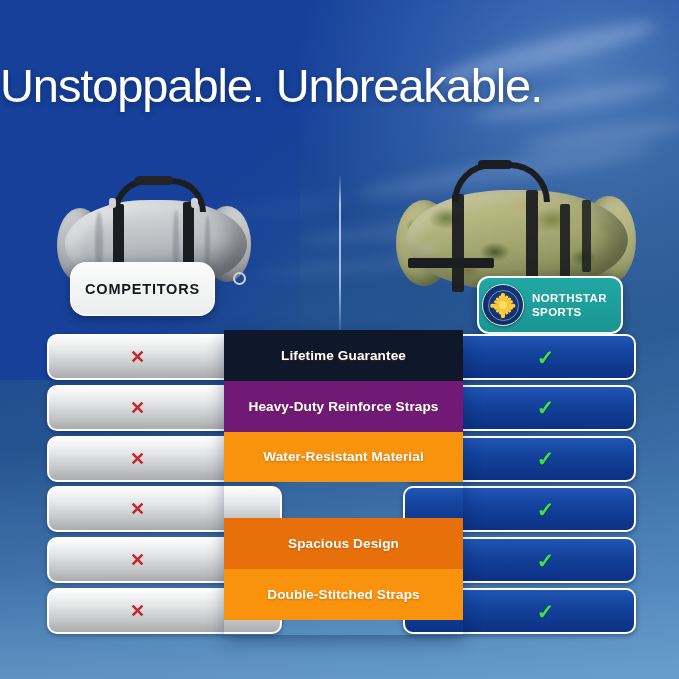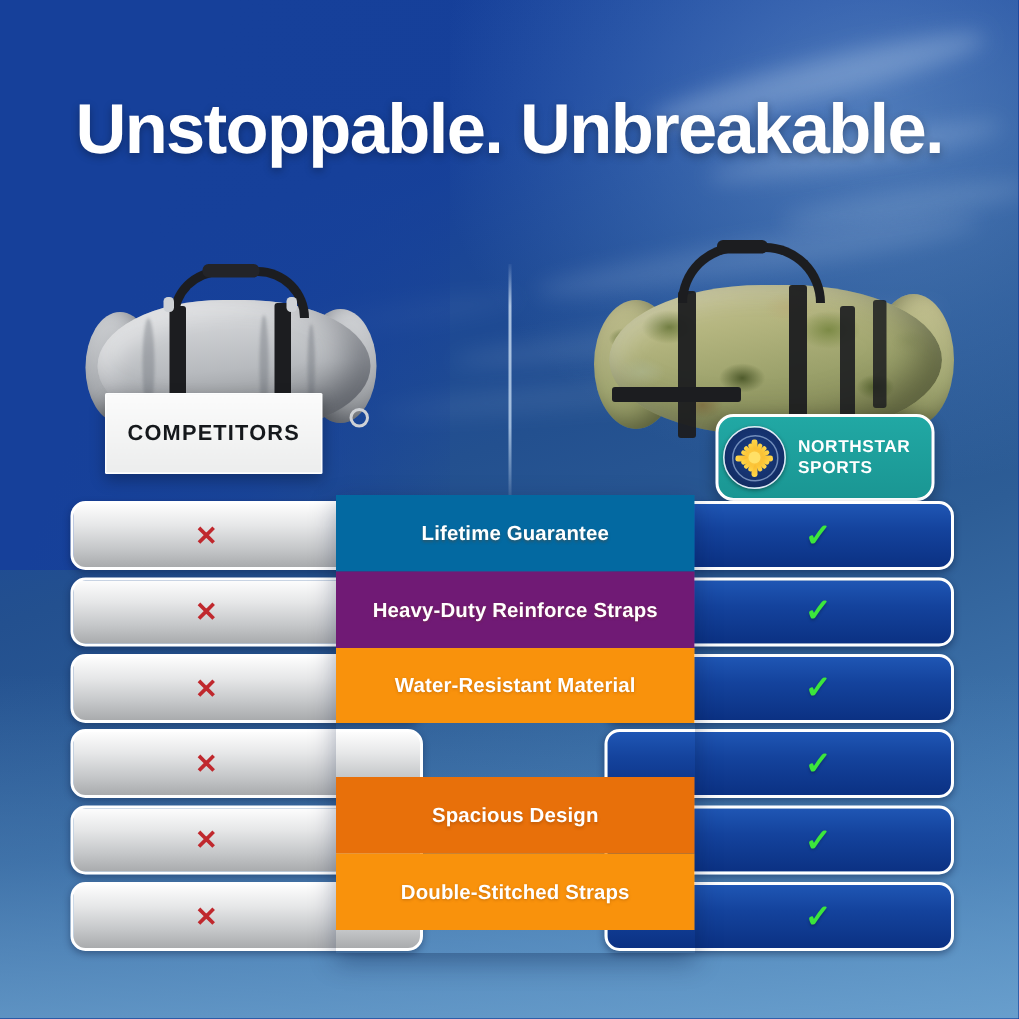--- a/index.html
+++ b/index.html
@@ -22,22 +22,22 @@
   .c4{left:355px;top:160px;width:300px;height:22px;transform:rotate(-9deg);opacity:.5;}
   .c5{left:300px;top:214px;width:330px;height:20px;transform:rotate(-6deg);opacity:.38;}
   .c6{left:250px;top:252px;width:330px;height:18px;transform:rotate(-5deg);opacity:.3;}
   .c7{left:140px;top:205px;width:210px;height:16px;transform:rotate(-8deg);opacity:.22;}
   .bg-bottomglow{position:absolute;left:0;bottom:0;width:679px;height:230px;
     background:linear-gradient(180deg,rgba(70,120,180,0) 0%, rgba(86,140,192,.45) 55%, rgba(110,163,208,.70) 100%);}
   .bg-leftdark{position:absolute;left:0;top:0;width:300px;height:380px;
     background:linear-gradient(110deg,#16409a 0%,#16409a 35%,rgba(22,64,154,.75) 65%,rgba(22,64,154,0) 100%);}
 
   
-  .headline{position:absolute;left:0;top:58px;width:679px;text-align:center;
-    color:#fff;font-size:47px;font-weight:bold;letter-spacing:-1.1px;
+  .headline{position:absolute;left:0;top:58px;width:679px;
+    color:#fff;font-size:47px;font-weight:normal;letter-spacing:-1.1px;
     text-shadow:0 2px 6px rgba(0,0,0,.30);}
   .subhead{position:absolute;left:0;top:128px;width:679px;text-align:center;
     color:#fff;font-size:14px;font-weight:bold;letter-spacing:4.6px;
     text-shadow:0 1px 3px rgba(0,0,0,.35);}
 
   
   .divider{position:absolute;left:339px;top:176px;width:2px;height:155px;
     background:linear-gradient(180deg,rgba(255,255,255,.05) 0%,rgba(220,235,250,.75) 18%,rgba(210,230,250,.70) 70%,rgba(255,255,255,.10) 100%);}
 
   
@@ -82,21 +82,21 @@
       radial-gradient(ellipse 11px 8px at 30% 70%, #545f32 0%, rgba(84,95,50,0) 70%),
       linear-gradient(200deg,#c9c596 0%,#a6ab76 55%,#7d8352 100%);
     box-shadow:inset 6px -4px 14px rgba(40,45,25,.45);}
 
   .strap{position:absolute;background:#1c1d20;border-radius:2px;}
   .strap-soft{position:absolute;background:#232428;border-radius:3px;}
   .handle{position:absolute;border:6px solid #1c1d20;border-bottom:none;
     border-radius:40px 40px 0 0;background:transparent;}
 
   
-  .chip{position:absolute;border-radius:1px;display:flex;align-items:center;}
+  .chip{position:absolute;border-radius:16px;display:flex;align-items:center;}
   .chip-comp{left:70px;top:262px;width:143px;height:52px;
     background:linear-gradient(180deg,#fbfbfb 0%,#eceded 100%);
     border:1px solid rgba(255,255,255,.9);
     box-shadow:0 4px 10px rgba(0,0,0,.28);
     justify-content:center;}
   .chip-comp span{color:#15181c;font-size:14.5px;font-weight:bold;letter-spacing:.8px;}
   .chip-ns{left:477px;top:256px;width:139px;height:54px;
     background:linear-gradient(180deg,#21a8a4 0%,#1a9693 100%);
     border:2px solid #ffffff;border-radius:12px;
     box-shadow:0 4px 10px rgba(0,0,0,.30);
@@ -260,21 +260,21 @@
         <div class="row" style="top: 254px;">
           <div class="pill pill-left">
             <span class="xmark">✕</span>
           </div>
           <div class="pill pill-right">
             <span class="check">✓</span>
           </div>
         </div>
       </div>
     <div class="orange-panel" id="orange-panel">
-        <div class="orange-row" style="background: #0369a1;">
+        <div class="orange-row" style="background: #0f172a;">
           <span>Lifetime Guarantee</span>
         </div>
         <div class="orange-row" style="background: #701a75;">
           <span>Heavy-Duty Reinforce Straps</span>
         </div>
         <div class="orange-row" style="background: rgb(249, 146, 12);">
           <span>Water-Resistant Material</span>
         </div>
         <div class="orange-row" style="background: rgb(232, 112, 10); margin-top: 36px;">
           <span>Spacious Design</span>

